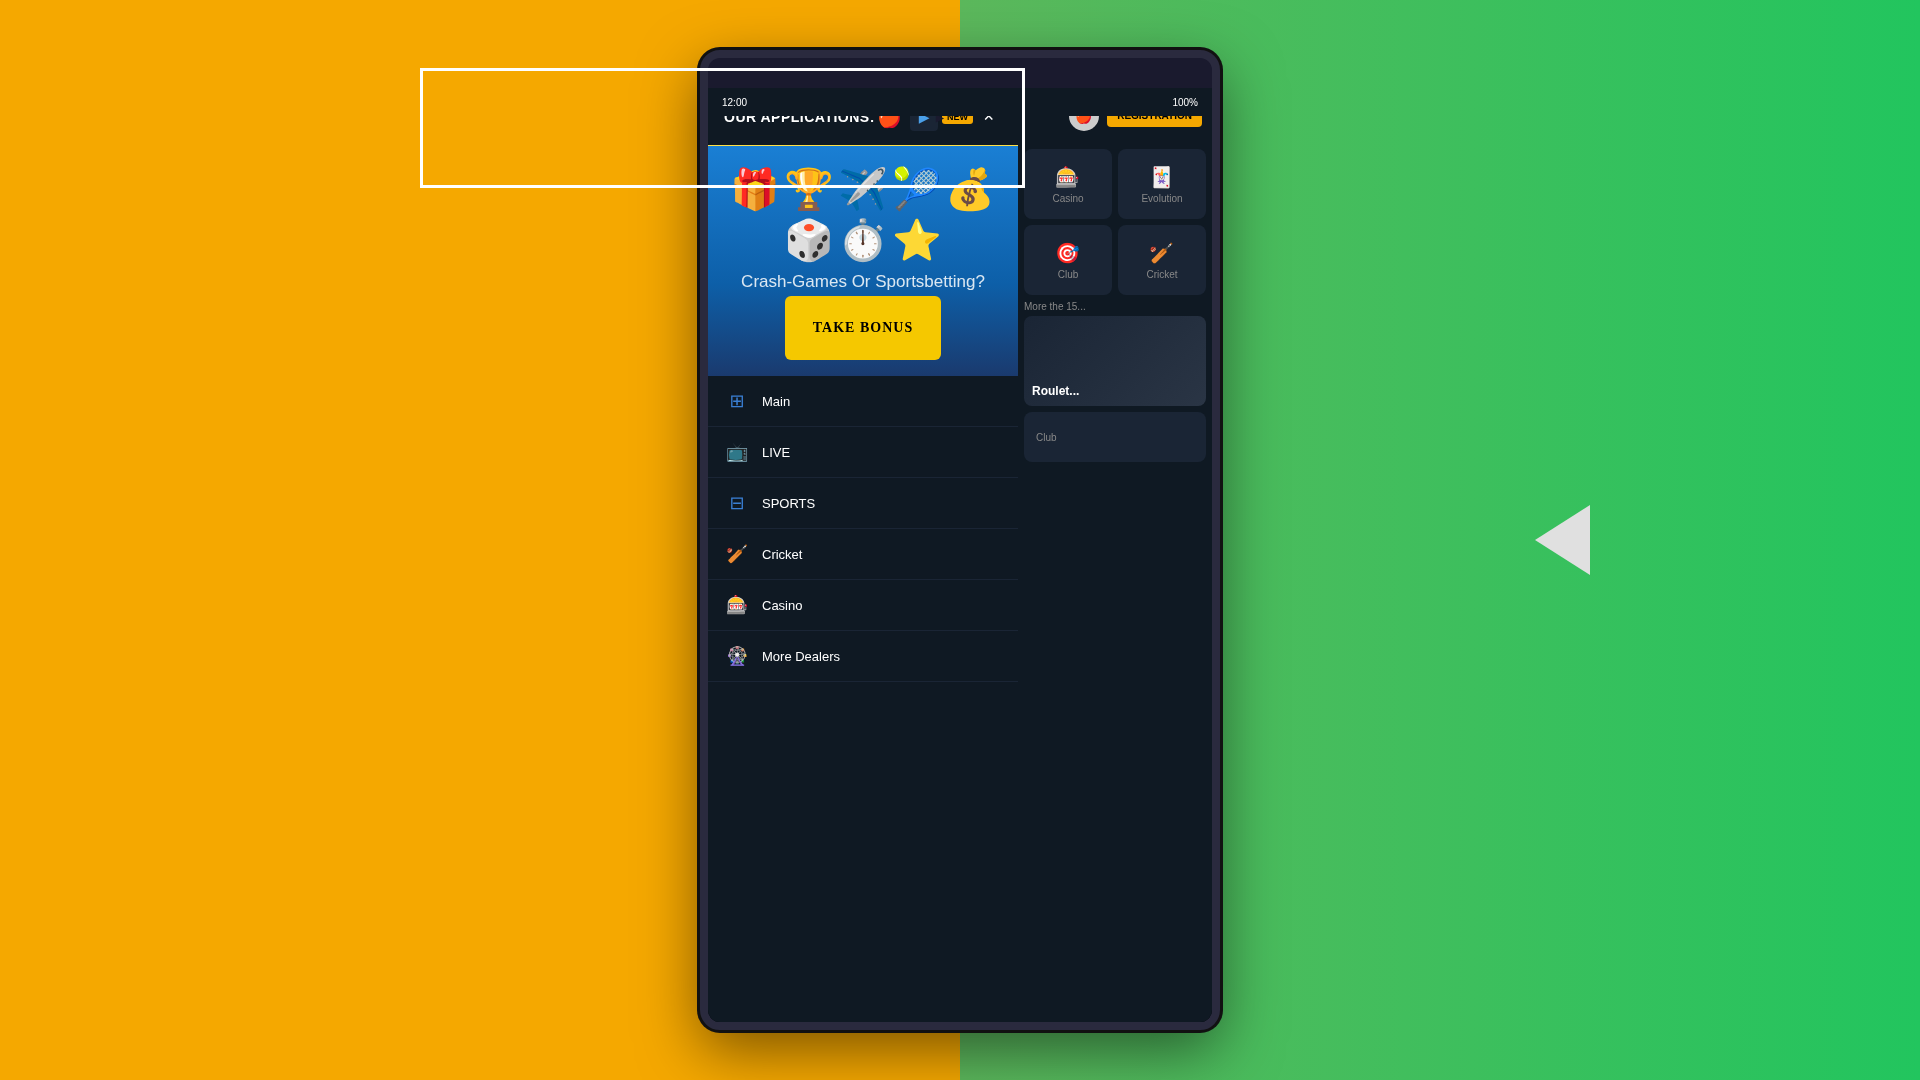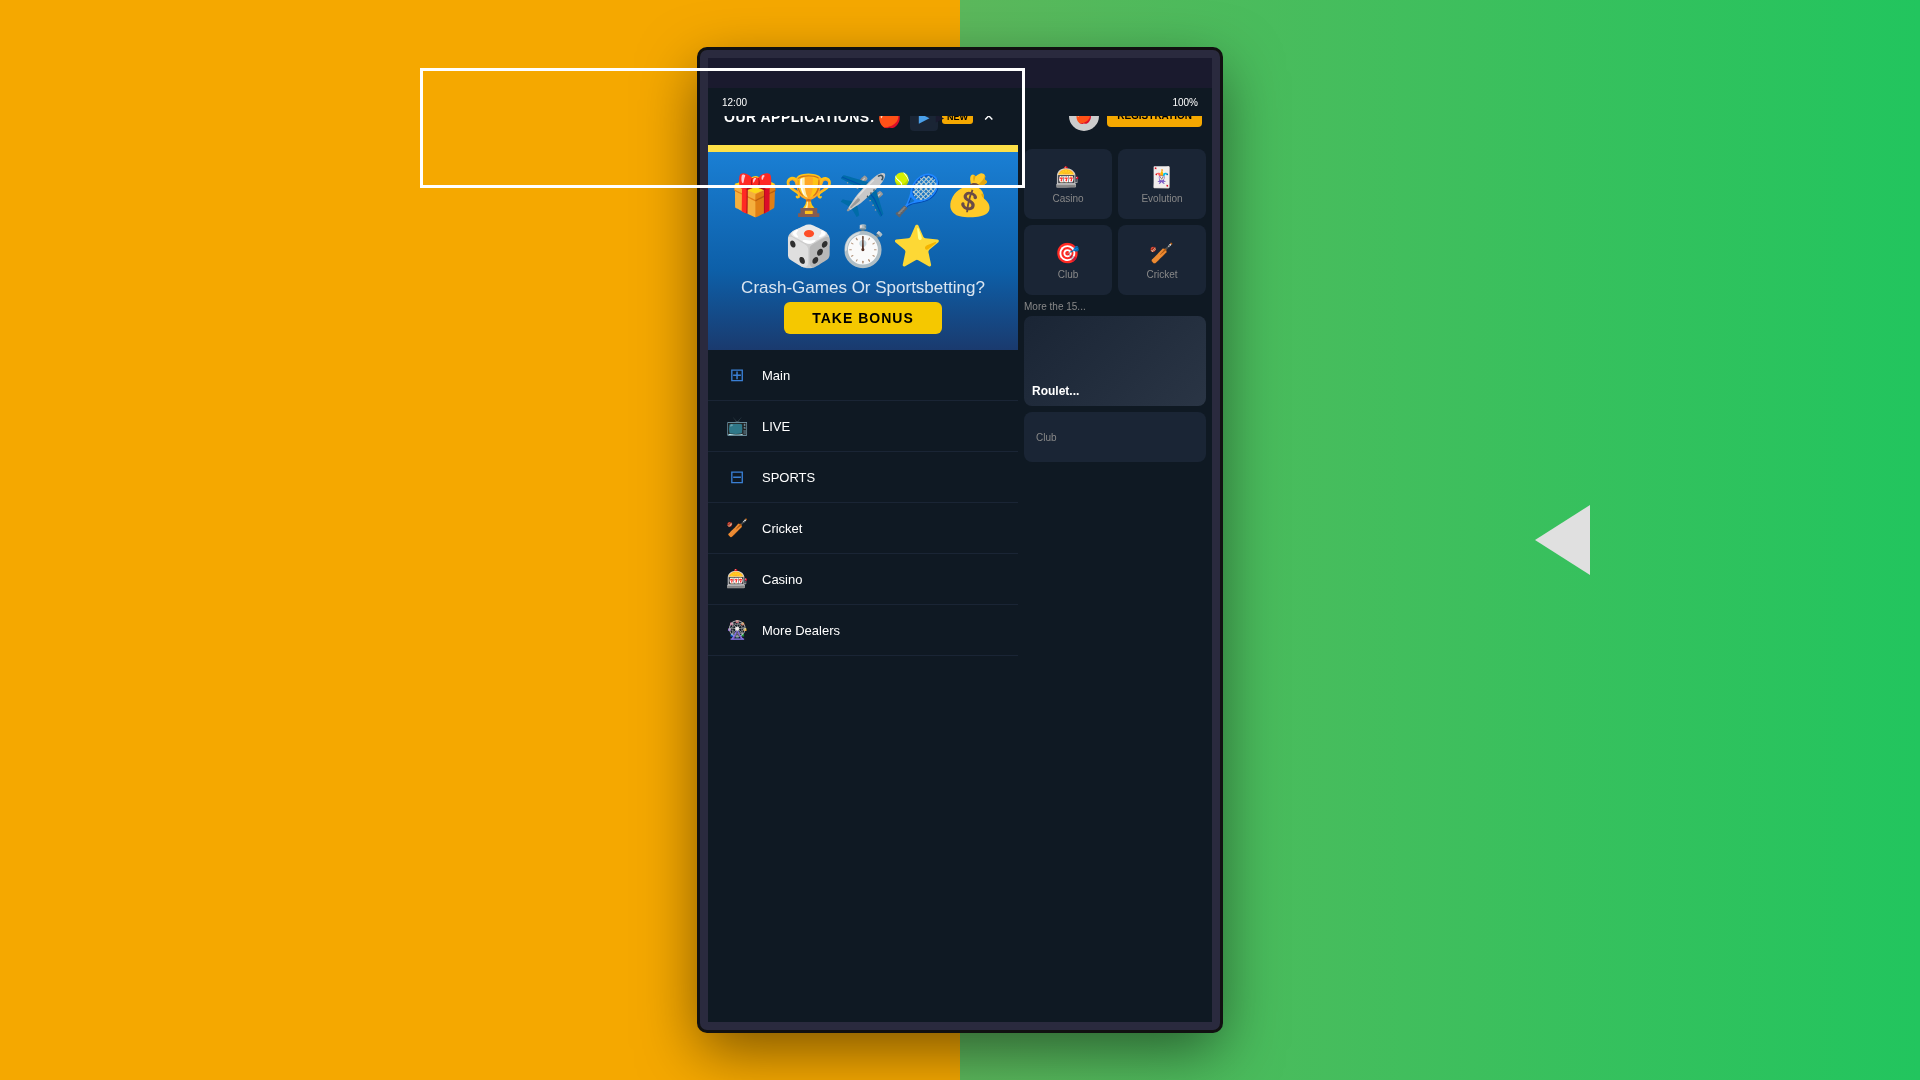--- a/index.html
+++ b/index.html
@@ -22,21 +22,21 @@
       top: 50%;
       transform: translate(-50%, -50%);
       width: 520px;
       height: 980px;
     }
 
     .phone-outer {
       width: 520px;
       height: 980px;
       background: #1a1a2e;
-      border-radius: 7px;
+      border-radius: 20px;
       border: 8px solid #2a2a3e;
       position: relative;
       overflow: hidden;
       box-shadow: 0 0 0 3px #111, 0 20px 60px rgba(0,0,0,0.5);
     }
 
     
     .phone-button-left {
       position: absolute;
       left: -11px;
@@ -99,21 +99,21 @@
       overflow: hidden;
     }
 
     
     .popup-header {
       background: #0f1923;
       padding: 14px 16px;
       display: flex;
       align-items: center;
       justify-content: space-between;
-      border-bottom: 7px solid #fde047;
+      border-bottom: 1px solid #fde047;
     }
 
     .popup-header-title {
       color: #fff;
       font-weight: bold;
       font-size: 14px;
       letter-spacing: 0.5px;
     }
 
     .popup-header-apps {
@@ -196,27 +196,28 @@
       font-size: 13px;
       line-height: 1.4;
       margin-bottom: 14px;
     }
 
     .take-bonus-btn {
       background: #f5c800;
       color: #000;
       font-weight: bold;
       font-size: 14px;
-      padding: 8px 28px;
+      padding: 24px 28px;
       border-radius: 6px;
       border: none;
       cursor: pointer;
       letter-spacing: 1px;
       text-transform: uppercase;
       display: inline-block;
+      font-family: Liberation Serif, serif;
     }
 
     
     .menu-list {
       padding: 0;
     }
 
     .menu-item {
       display: flex;
       align-items: center;

